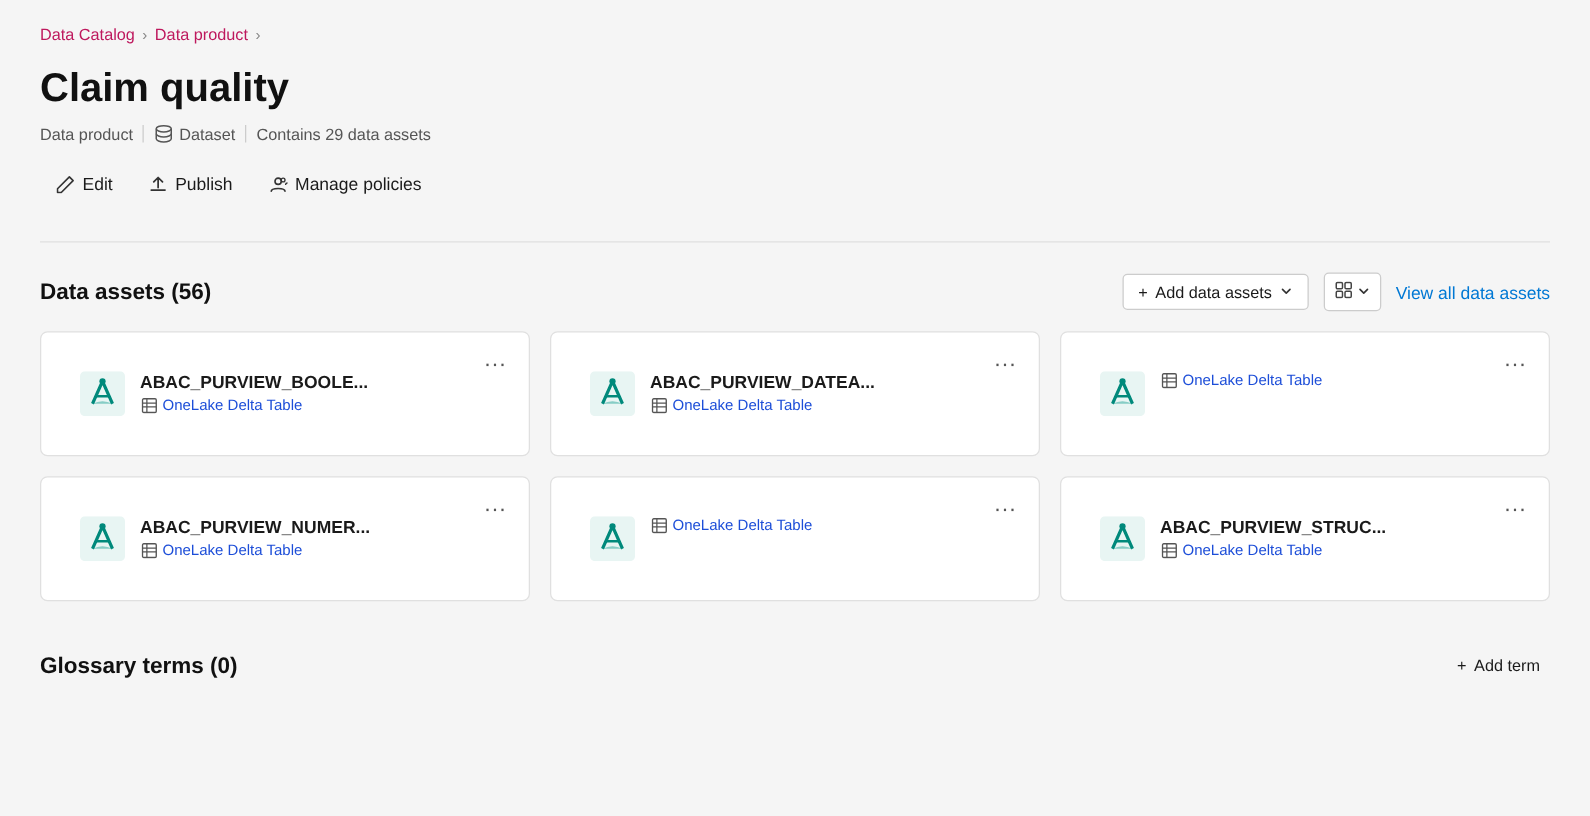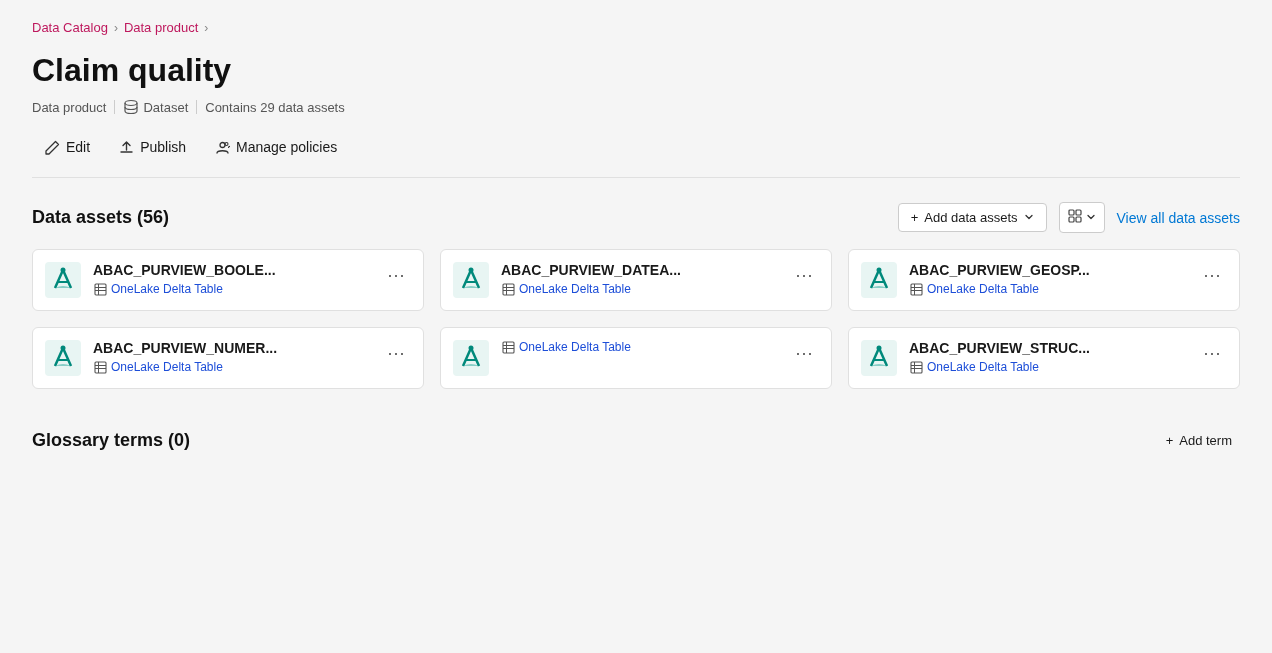--- a/index.html
+++ b/index.html
@@ -60,21 +60,21 @@
       display: inline-block;
       width: 16px;
       height: 16px;
     }
 
     .toolbar {
       display: flex;
       align-items: center;
       gap: 4px;
       margin-bottom: 24px;
-      padding-bottom: 16px;
+      padding-bottom: 32px;
       border-bottom: 1px solid #e0e0e0;
     }
     .toolbar-btn {
       display: flex;
       align-items: center;
       gap: 6px;
       padding: 6px 12px;
       border: none;
       background: transparent;
       border-radius: 4px;
@@ -146,21 +146,21 @@
       display: grid;
       grid-template-columns: repeat(3, 1fr);
       gap: 16px;
       margin-bottom: 32px;
     }
 
     .asset-card {
       background: #fff;
       border: 1px solid #e0e0e0;
       border-radius: 6px;
-      padding: 12px;
+      padding: 31px;
       display: flex;
       align-items: flex-start;
       gap: 12px;
       position: relative;
       cursor: pointer;
     }
 
     .asset-logo {
       width: 36px;
       height: 36px;
@@ -369,21 +369,20 @@
     </div>
     <div class="asset-card">
       <svg class="asset-logo" viewBox="0 0 36 36" xmlns="http://www.w3.org/2000/svg">
         <rect width="36" height="36" rx="4" fill="#e8f5f3"></rect>
         <path d="M10 26 L18 8 L26 26" fill="none" stroke="#00897b" stroke-width="2.5" stroke-linejoin="round"></path>
         <path d="M13 20 L23 20" fill="none" stroke="#00897b" stroke-width="2"></path>
         <circle cx="18" cy="8" r="2.5" fill="#00897b"></circle>
         <path d="M10 26 Q18 22 26 26" fill="#26a69a" opacity="0.5"></path>
       </svg>
       <div class="asset-info">
-        <div class="asset-name">ABAC_PURVIEW_GEOSP...</div>
         <div class="asset-type">
           <span class="asset-type-icon">
             <svg width="13" height="13" viewBox="0 0 13 13" fill="none" xmlns="http://www.w3.org/2000/svg">
               <rect x="1" y="1" width="11" height="11" rx="1" stroke="#555" stroke-width="1.1" fill="none"></rect>
               <line x1="1" y1="4.5" x2="12" y2="4.5" stroke="#555" stroke-width="1"></line>
               <line x1="1" y1="7.5" x2="12" y2="7.5" stroke="#555" stroke-width="1"></line>
               <line x1="4.5" y1="1" x2="4.5" y2="12" stroke="#555" stroke-width="1"></line>
             </svg>
           </span>
           <span>OneLake Delta Table</span>

